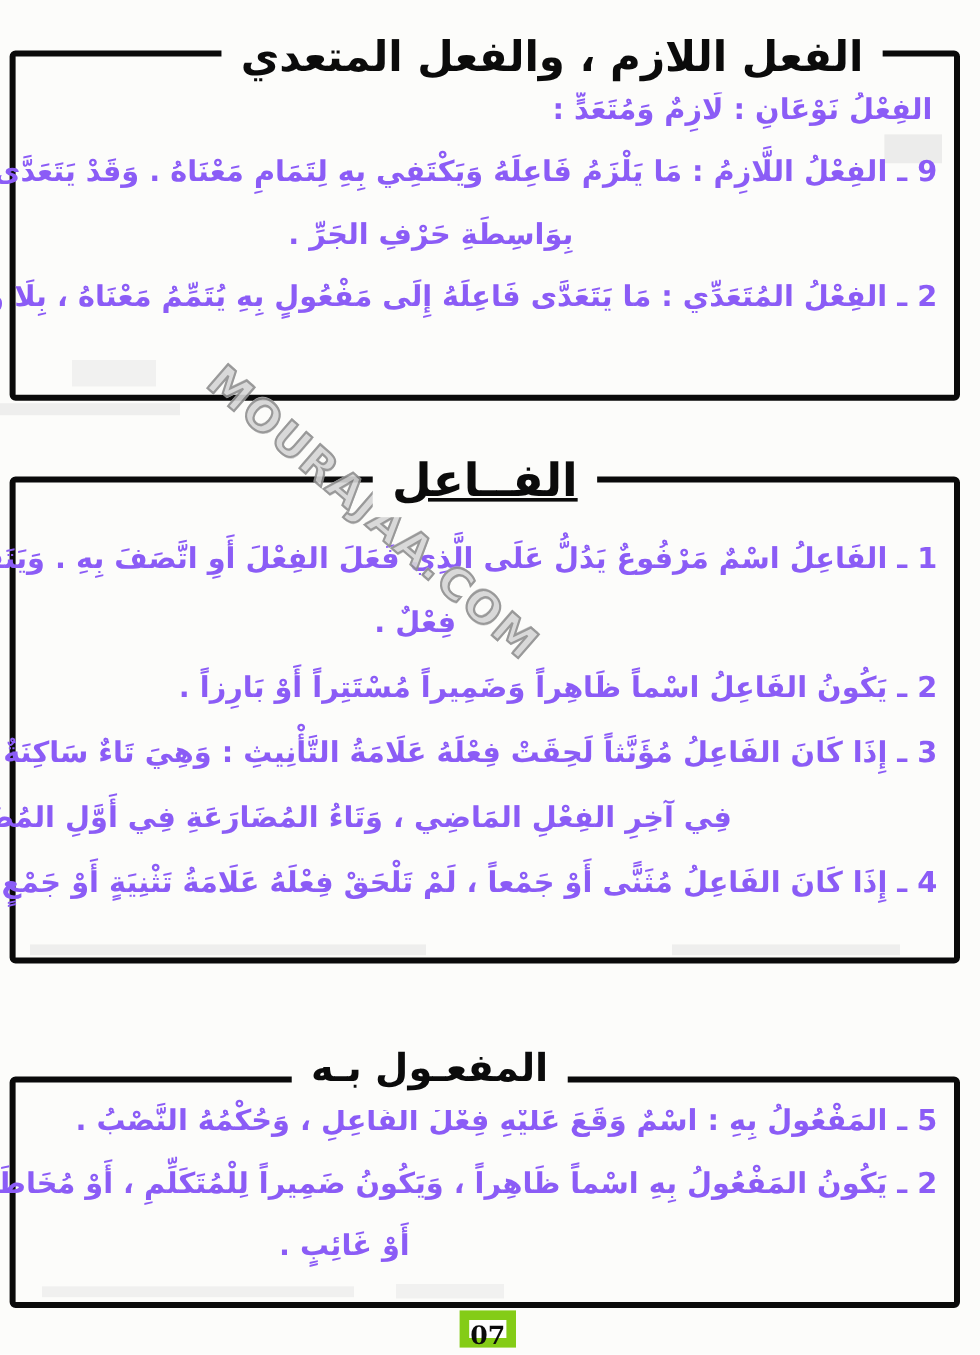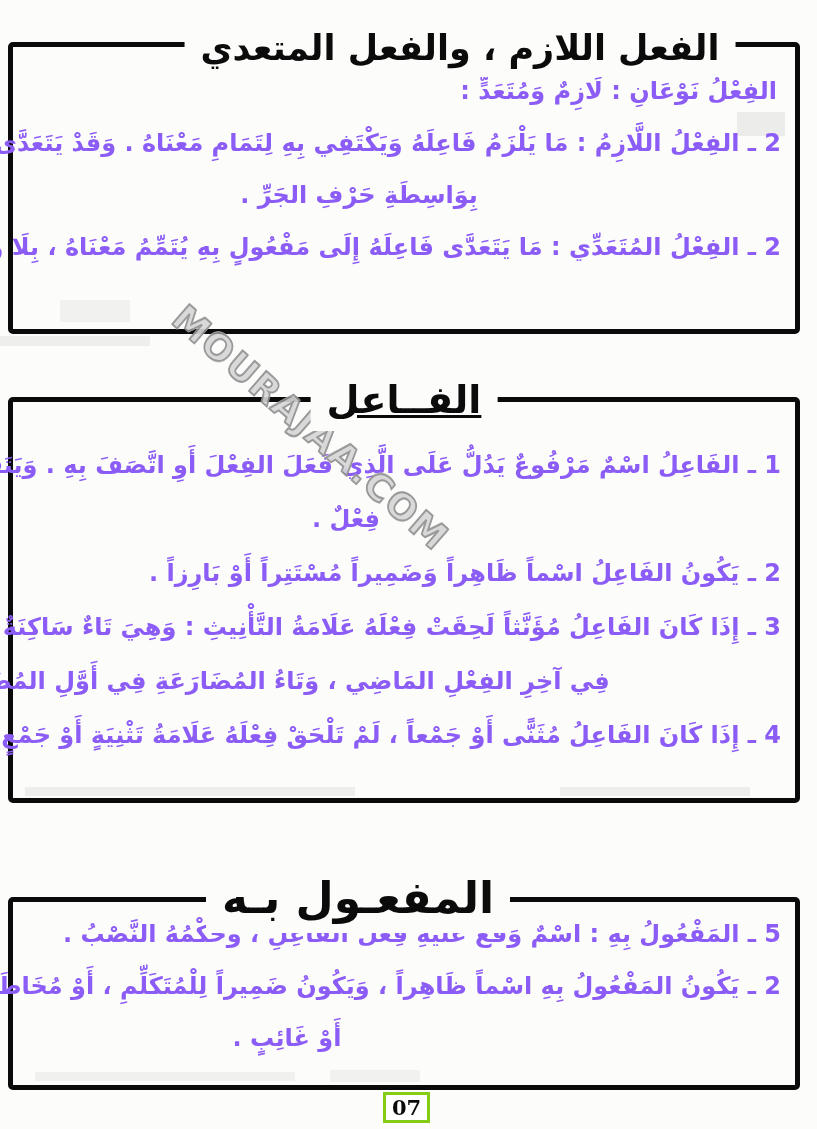--- a/index.html
+++ b/index.html
@@ -25,21 +25,21 @@
   .sec3 .box { padding-top:6px;  }
 
   .title {
     position:absolute; z-index:6; left:50%;
     background:#fcfcfa; padding:0 16px;
     font-weight:700; white-space:nowrap; direction:rtl;
     color:#0b0b0b;
   }
   .t1 { top:-40px; transform:translateX(-50%) translateX(56px); font-size:35px; height:52px; line-height:46px; }
   .t2 { top:-47px; transform:translateX(-50%); font-size:38px; height:56px; line-height:50px;text-decoration:underline; }
-  .t3 { top:-53px; transform:translateX(-50%) translateX(-46px); font-size:44px; height:60px; line-height:50px; }
+  .t3 { top:-53px; transform:translateX(-50%) translateX(-46px); font-size:32px; height:60px; line-height:50px; }
 
   
   .line {
     direction:rtl; white-space:nowrap; overflow:visible;
     font-weight:700; font-size:24px; color:#8b5cf6;
     text-align:right; margin:0;
   }
   .sec1 .line { height:52px; line-height:52px; }
   .sec2 .line { height:54px; line-height:54px; }
   .sec3 .line { height:52px; line-height:52px; }
@@ -59,21 +59,21 @@
     font-size:36px; font-weight:700; letter-spacing:2px;
     color:rgba(255,255,255,0.25);
     -webkit-text-stroke:1.8px #8f8f8f;
     text-shadow:1px 1px 0 #c9c9c9, -1px -1px 0 #bdbdbd;
     opacity:.9; pointer-events:none; white-space:nowrap;
   }
 
   
   .page-number {
     position:absolute; left:383px; top:1092px; width:47px; height:31px;
-    box-sizing:border-box; border:3px solid #84cc16; background:#ffffff;
+    box-sizing:border-box; border:8px solid #84cc16; background:#ffffff;
     text-align:center; line-height:25px;
     font-family:"DejaVu Serif", serif; font-weight:700; font-size:21px; color:#0b0b0b;
   }
 
   
   .artifact { position:absolute; background:#dedede; z-index:0; }
   .a1 { left:737px; top:112px;  width:48px;  height:24px; opacity:.55; }
   .a2 { left:0px;   top:336px;  width:150px; height:10px; opacity:.45; }
   .a3 { left:60px;  top:300px;  width:70px;  height:22px; opacity:.35; }
   .a4 { left:25px;  top:787px;  width:330px; height:9px;  opacity:.45; }
@@ -91,21 +91,21 @@
   <div class="artifact a3"></div>
   <div class="artifact a4"></div>
   <div class="artifact a5"></div>
   <div class="artifact a6"></div>
   <div class="artifact a7"></div>
 
   <section class="sec sec1">
     <h1 class="title t1" dir="rtl">الفعل اللازم ، والفعل المتعدي</h1>
     <div class="box">
       <p class="line intro" dir="rtl">الفِعْلُ نَوْعَانِ : لَازِمٌ وَمُتَعَدٍّ :</p>
-      <p class="line" dir="rtl">2 ـ الفِعْلُ اللَّازِمُ : مَا يَلْزَمُ فَاعِلَهُ وَيَكْتَفِي بِهِ لِتَمَامِ مَعْنَاهُ . وَقَدْ يَتَعَدَّى</p>
+      <p class="line" dir="rtl">9 ـ الفِعْلُ اللَّازِمُ : مَا يَلْزَمُ فَاعِلَهُ وَيَكْتَفِي بِهِ لِتَمَامِ مَعْنَاهُ . وَقَدْ يَتَعَدَّى</p>
       <p class="line cont c1" dir="rtl">بِوَاسِطَةِ حَرْفِ الجَرِّ .</p>
       <p class="line" dir="rtl">2 ـ الفِعْلُ المُتَعَدِّي : مَا يَتَعَدَّى فَاعِلَهُ إِلَى مَفْعُولٍ بِهِ يُتَمِّمُ مَعْنَاهُ ، بِلَا وَاسِطَةِ</p>
     </div>
   </section>
 
   <section class="sec sec2">
     <h1 class="title t2" dir="rtl">الفــاعل</h1>
     <div class="box">
       <p class="line" dir="rtl">1 ـ الفَاعِلُ اسْمٌ مَرْفُوعٌ يَدُلُّ عَلَى الَّذِي فَعَلَ الفِعْلَ أَوِ اتَّصَفَ بِهِ . وَيَتَقَدَّمُهُ</p>
       <p class="line cont c3" dir="rtl">فِعْلٌ .</p>

